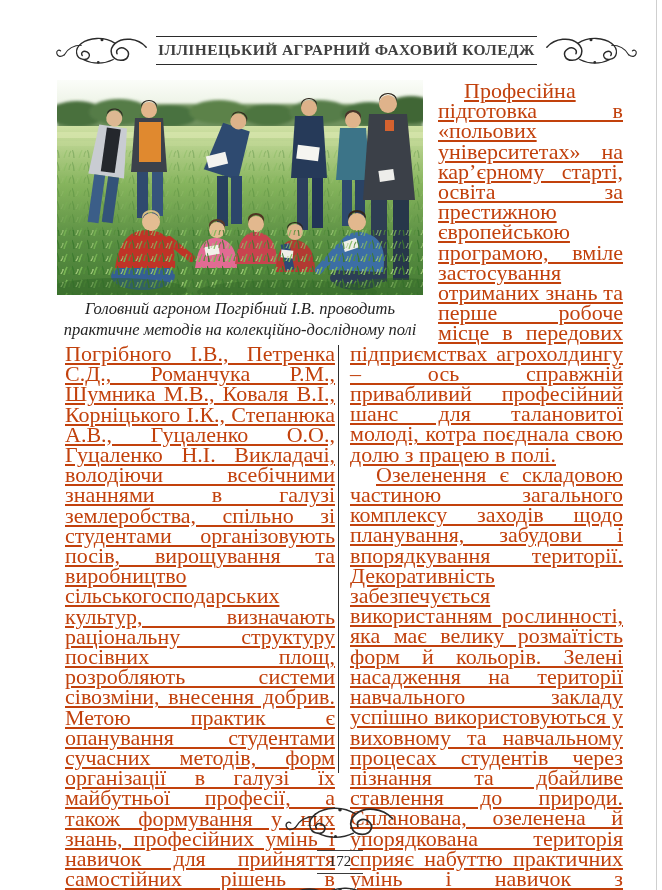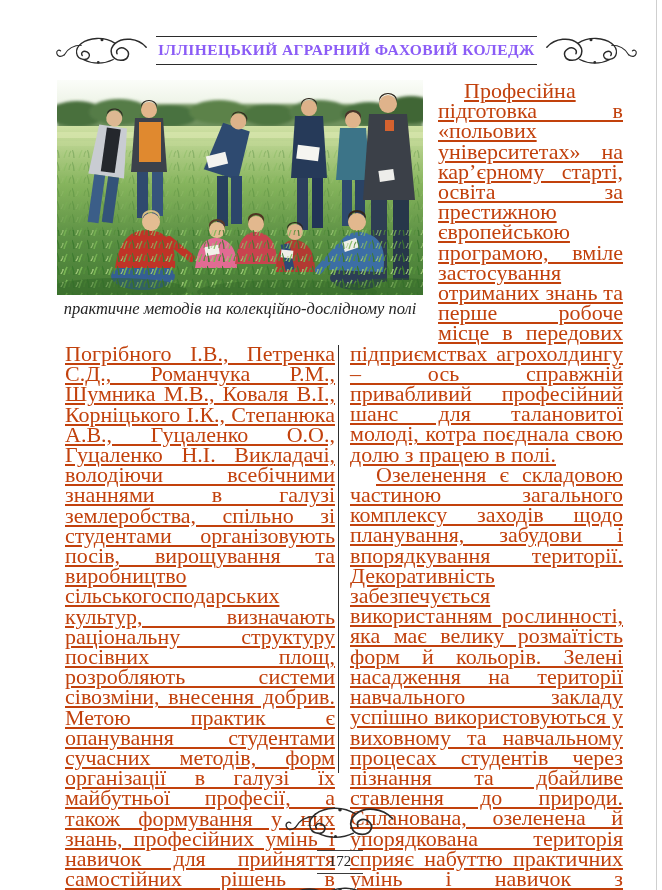--- a/index.html
+++ b/index.html
@@ -23,21 +23,21 @@
   .flourish.mirror{transform:scaleX(-1);}
   .title-box{
     flex:1 1 auto;
     border-top:1.5px solid #2b2b2b;
     border-bottom:1.5px solid #2b2b2b;
     padding:4px 2px 5px 2px;
     text-align:center;
     font-size:15.5px;
     letter-spacing:.4px;
     font-weight:600;
-    color:#8b5cf6;
+    color:#404040;
     white-space:nowrap;
   }
 
   
   .photo-fig{position:absolute;left:57px;top:80px;width:366px;}
   .photo-fig svg{display:block;}
   .caption{
     margin-top:3px;text-align:center;font-style:italic;
     font-size:16.5px;line-height:21px;color:#222;
   }
@@ -221,20 +221,21 @@
         <rect x="286" y="160" width="15" height="10" fill="#efeee6" transform="rotate(-18 293 165)"></rect>
       </g>
 
       <rect x="0" y="150" width="366" height="65" fill="url(#grass)" opacity=".85"></rect>
       <rect x="0" y="178" width="366" height="37" fill="url(#grass)" opacity=".9"></rect>
       <ellipse cx="60" cy="210" rx="70" ry="12" fill="#2f6326" opacity=".45"></ellipse>
       <ellipse cx="230" cy="212" rx="90" ry="12" fill="#2f6326" opacity=".4"></ellipse>
       <ellipse cx="340" cy="208" rx="50" ry="10" fill="#2f6326" opacity=".4"></ellipse>
     </svg>
     <figcaption class="caption">
+      <div>Головний агроном Погрібний І.В. проводить</div>
       <div>практичне методів на колекційно-дослідному полі</div>
     </figcaption>
   </figure>
 
   <div class="col-left body-text">
     <p style="text-indent:0">Погрібного І.В., Петренка С.Д., Романчука Р.М., Шумника М.В., Коваля В.І., Корніцького І.К., Степанюка А.В., Гуцаленко О.О., Гуцаленко Н.І. Викладачі, володіючи всебічними знаннями в галузі землеробства, спільно зі студентами організовують посів, вирощування та виробництво сільськогосподарських культур, визначають раціональну структуру посівних площ, розробляють системи сівозміни, внесення добрив. Метою практик є опанування студентами сучасних методів, форм організації в галузі їх майбутньої професії, а також формування у них знань, професійних умінь і навичок для прийняття самостійних рішень в реальних виробничих умовах. Це виховує потребу систематично поповнювати власну базу знань з творчим застосовуванням в практичній діяльності.</p>
   </div>
 
   <div class="divider"></div>
 

